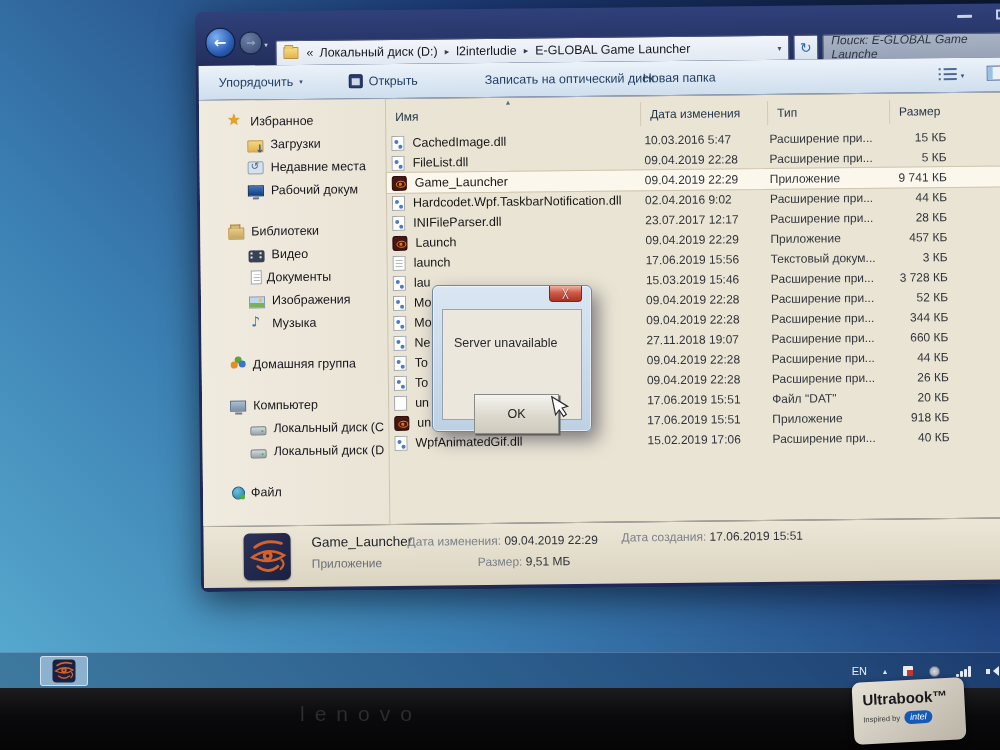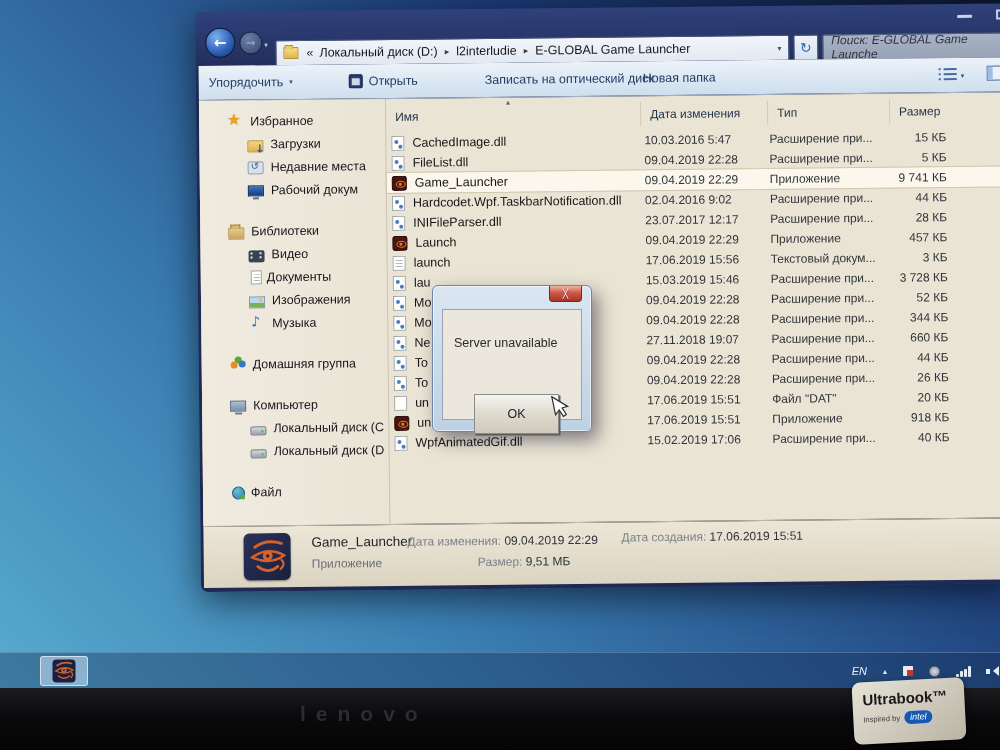--- a/index.html
+++ b/index.html
@@ -5,39 +5,39 @@
   * { margin:0; padding:0; box-sizing:border-box; }
   html,body { width:1000px; height:750px; overflow:hidden; background:#000; }
   body { font-family:"Liberation Sans", sans-serif; position:relative; }
   .glyph { font-family:"DejaVu Sans", sans-serif; }
 
   
   #screen { position:absolute; left:0; top:0; width:1000px; height:688px; overflow:hidden;
     background:linear-gradient(45deg,#58abd0 0%,#3b7fb2 30%,#1d3c78 68%,#0c1730 100%); }
   #bezel { position:absolute; left:0; top:688px; width:1000px; height:62px;
     background:linear-gradient(#1c1c20,#0a0a0c 45%,#050506); }
-  #brand { position:absolute; left:300px; top:14px; font-size:21px; font-weight:bold;
+  #brand { position:absolute; left:300px; top:14px; font-size:21px; font-weight:normal;
     letter-spacing:10px; color:#2c2c31; }
   #sticker { position:absolute; left:853px; top:-8px; width:112px; height:62px; transform:rotate(-3deg);
     background:linear-gradient(145deg,#e6e2d6,#bab4a6); border-radius:8px; box-shadow:0 2px 6px rgba(0,0,0,.6);
     padding:9px 8px 0 10px; }
   #sticker .st-title { font-size:15px; font-weight:bold; color:#17171c; }
   #sticker .st-row { display:flex; align-items:center; gap:4px; margin-top:5px; }
   #sticker .st-sub { font-size:7.5px; color:#3a3a3a; }
   #sticker .st-intel { background:#1559b5; color:#fff; font-style:italic; font-size:9px;
     border-radius:9px; padding:1px 6px 2px; }
 
   
   #taskbar { position:absolute; left:0; top:652px; width:1000px; height:36px;
     background:rgba(22,42,82,0.38); border-top:1px solid rgba(190,215,245,.28); }
   #tb-app { position:absolute; left:40px; top:3px; width:48px; height:30px;
     background:rgba(205,228,250,.55); border:1px solid rgba(255,255,255,.6); border-radius:3px;
     display:flex; align-items:center; justify-content:center; }
   #tray { position:absolute; right:2px; top:0; height:36px; display:flex; align-items:center; gap:16px;
-    color:#e9eff8; font-size:11px;font-style:italic; }
+    color:#e9eff8; font-size:11px; }
   .tr-caret { font-size:8px; color:#dfe7f2; }
   .tr-flag { width:10px; height:10px; background:#ececec; position:relative; border-radius:1px; }
   .tr-flag::after { content:""; position:absolute; right:0; bottom:0; width:6px; height:6px; background:#c0392b; }
   .tr-upd { width:11px; height:11px; border-radius:50%; background:radial-gradient(#d8dce2,#8b94a0); border:1px solid #6a7482; }
   .tr-bars { width:14px; height:11px; position:relative; }
   .tr-bars i { position:absolute; bottom:0; width:2.5px; background:#e4ebf4; border-radius:1px; }
   .tr-bars i:nth-child(1){left:0;height:3px}.tr-bars i:nth-child(2){left:4px;height:6px}
   .tr-bars i:nth-child(3){left:8px;height:8px}.tr-bars i:nth-child(4){left:12px;height:11px}
   .tr-vol { width:12px; height:12px; position:relative; }
   .tr-vol::before { content:""; position:absolute; left:0; top:4px; width:4px; height:5px; background:#e4ebf4; }
@@ -76,21 +76,21 @@
     color:#2468b8; font-size:14px; display:flex; align-items:center; justify-content:center; }
   #searchbox { position:absolute; left:619px; top:15px; width:196px; height:26px;
     background:linear-gradient(#a9b3c5,#97a2b6); border:1px solid #5a6884; border-radius:2px;
     display:flex; align-items:center; padding:0 8px; font-size:12px; font-style:italic; color:#2e3542; }
 
   
   #toolbar { position:absolute; left:3px; top:54px; right:0; height:35px;
     background:linear-gradient(#ecf2f9,#dbe7f3 55%,#cfdeed); border-bottom:1px solid #a3b4c9; }
   .tb-item { position:absolute; top:0; height:34px; display:flex; align-items:center; gap:6px;
     font-size:12.5px; color:#1e3a5f; }
-  #tb-organize{left:10px;} #tb-open{left:150px;} #tb-burn{left:286px;} #tb-new{left:444px;}
+  #tb-organize{left:20px;} #tb-open{left:150px;} #tb-burn{left:286px;} #tb-new{left:444px;}
   .tb-caret { font-size:7px; color:#33507a; }
   .ic-open { width:14px; height:14px; background:#2a3c6e; border:1px solid #14204a; border-radius:2px; position:relative; }
   .ic-open::after { content:""; position:absolute; left:2px; top:3px; width:8px; height:7px; background:#cdd8ea; }
   #tb-views { position:absolute; left:740px; top:8px; width:18px; height:16px; }
   #tb-views i { position:absolute; left:5px; width:13px; height:2px; background:#4a6a9a; }
   #tb-views i:nth-child(1){top:2px}#tb-views i:nth-child(2){top:7px}#tb-views i:nth-child(3){top:12px}
   #tb-views::before { content:""; position:absolute; left:0; top:2px; width:2px; height:2px; background:#4a6a9a;
     box-shadow:0 5px 0 #4a6a9a, 0 10px 0 #4a6a9a; }
   #tb-views-caret { position:absolute; left:762px; top:14px; font-size:7px; color:#33507a; }
   #tb-preview { position:absolute; left:788px; top:8px; width:17px; height:15px;

